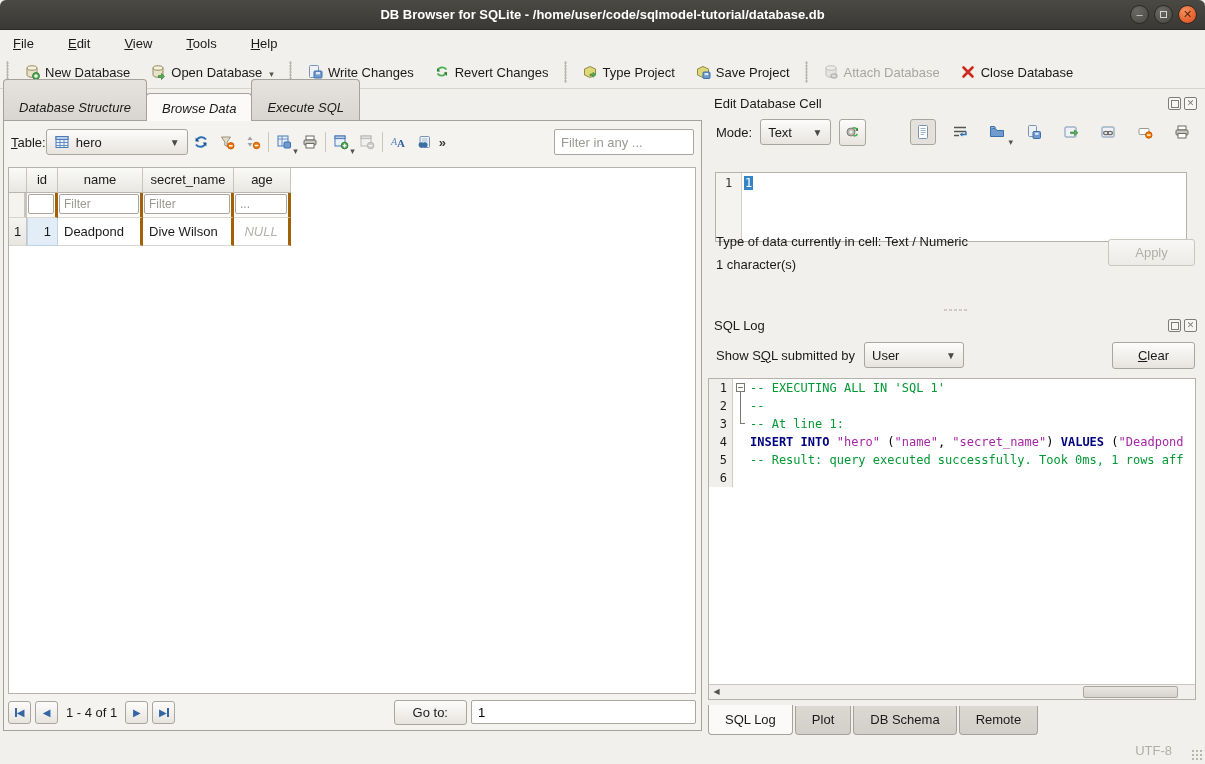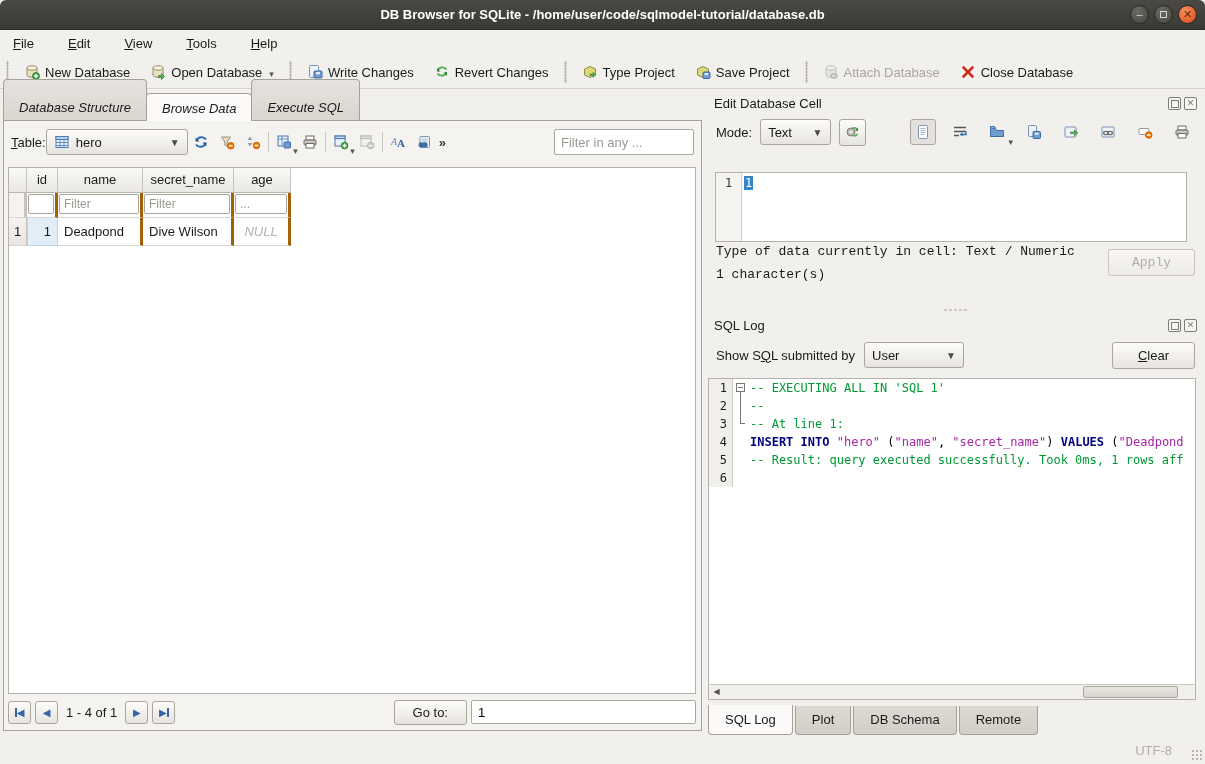--- a/index.html
+++ b/index.html
@@ -110,21 +110,21 @@
   .edit-icons { display:flex; gap:11px; margin-left:36px; align-items:center; }
   .eibtn { width:26px; height:26px; display:flex; align-items:center; justify-content:center; position:relative; }
   .eibtn.pressed { border:1px solid #a9a69f; border-radius:3px; background:#e4e1dc; }
 
   .cell-editor { position:absolute; left:9px; right:18px; top:80px; height:70px; border:1px solid #b5b2ab;
                  background:#fff; display:flex; font-family:"DejaVu Sans Mono",monospace; font-size:12px; }
   .ce-margin { width:26px; background:#f4f3f0; border-right:1px solid #d2cfc9; text-align:center; padding-top:3px; color:#333; }
   .ce-body { padding:3px 2px; }
   .sel-text { background:var(--selection,#3584c6); color:#fff; padding:0 1px; }
 
-  .cellinfo { position:absolute; left:10px; right:10px; top:150px; height:48px;font-family:Liberation Mono, monospace; }
+  .cellinfo { position:absolute; left:10px; right:10px; top:140px; height:48px; }
   .cellinfo .l1 { position:absolute; left:0; top:2px; }
   .cellinfo .l2 { position:absolute; left:0; top:25px; }
   .apply-btn { position:absolute; right:0; top:7px; width:87px; height:27px; border:1px solid #c9c6c0;
                border-radius:3px; background:linear-gradient(#f8f7f5,#edebe7); color:#b2afa9;
                text-align:center; padding-top:5px; }
 
   .hsplitter { position:absolute; top:216px; left:0; right:0; height:8px; display:flex; justify-content:center; align-items:center; }
   .hsplitter .dots { width:26px; height:4px;
       background-image:radial-gradient(#a8a5 1px, #a8a59e 1px, transparent 1.4px); background-size:5px 4px; }
 

